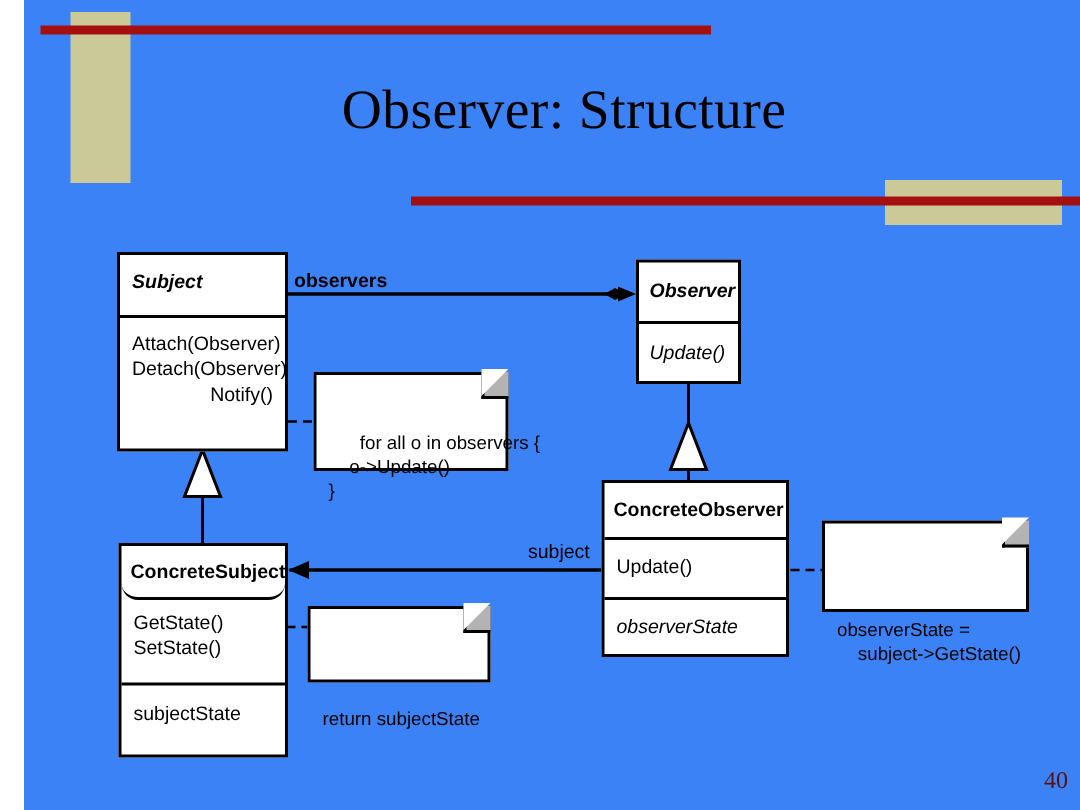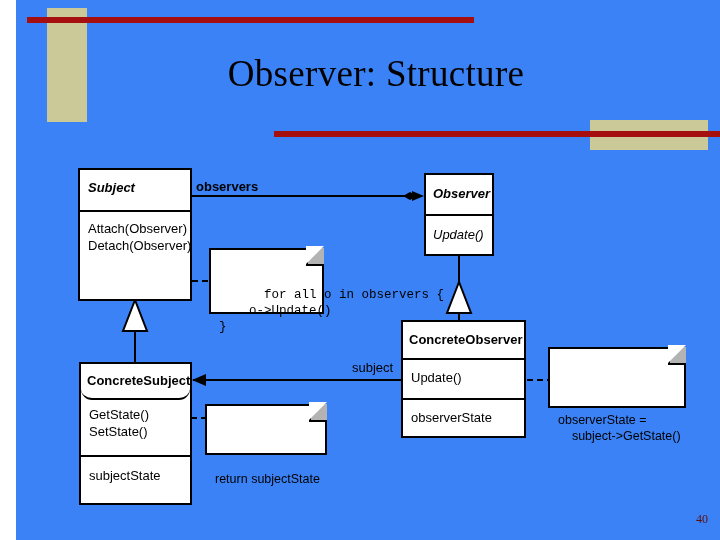--- a/index.html
+++ b/index.html
@@ -47,21 +47,21 @@
     color: #000000;
     letter-spacing: 0.3px;
     white-space: nowrap;
   }
 
   
   #page-number {
     position: absolute;
     left: 680px; top: 512px;
     font-family: "Liberation Serif", serif;
-    font-size: 12px;
+    font-size: 16px;
     color: #5b1010;
   }
 
   
   #diagram {
     position: absolute;
     left: 0; top: 0;
     width: 720px; height: 540px;
   }
   .uml-class {
@@ -171,20 +171,21 @@
       <line x1="491" y1="380" x2="532" y2="380" stroke="#000" stroke-width="1.8" stroke-dasharray="6,4"></line>
     </svg>
 
     <div class="uml-class" style="left:62px; top:168px; width:114px; height:133px;">
       <div class="compartment" style="height:42px; padding-top:9px;">
         <span class="cls-abstract">Subject</span>
       </div>
       <div class="compartment" style="height:89px; padding-top:8px;text-align:right;">
         <div class="op-line">Attach(Observer)</div>
         <div class="op-line">Detach(Observer)</div>
+        <div class="op-line">Notify()</div>
       </div>
     </div>
 
     <div class="uml-class" style="left:408px; top:173px; width:70px; height:83px;">
       <div class="compartment" style="height:41px; padding-top:10px; padding-left:7px;">
         <span class="cls-abstract">Observer</span>
       </div>
       <div class="compartment" style="height:38px; padding-top:10px; padding-left:7px;">
         <div class="op-line op-abstract">Update()</div>
       </div>
@@ -203,26 +204,26 @@
       </div>
     </div>
 
     <div class="uml-class" style="left:385px; top:320px; width:125px; height:118px;">
       <div class="compartment" style="height:38px; padding-top:9px; padding-left:6px;">
         <span class="cls-name">ConcreteObserver</span>
       </div>
       <div class="compartment" style="height:40px; padding-top:9px;">
         <div class="op-line">Update()</div>
       </div>
-      <div class="compartment" style="height:38px; padding-top:9px;">
+      <div class="compartment" style="height:38px; padding-top:9px;font-style:italic;">
         <div class="op-line">observerState</div>
       </div>
     </div>
 
-    <div class="uml-note" style="left:193px; top:248px; width:115px; height:66px;font-family:Liberation Mono, monospace;">
+    <div class="uml-note" style="left:193px; top:248px; width:130px; height:66px;">
       <span class="fold"></span>
       <span>for all o in observers {
     o-&gt;Update()
 }</span>
     </div>
 
     <div class="uml-note" style="left:189px; top:404px; width:122px; height:51px;">
       <span class="fold"></span>
       <span style="display:block; padding-top:12px;">return subjectState</span>
     </div>

